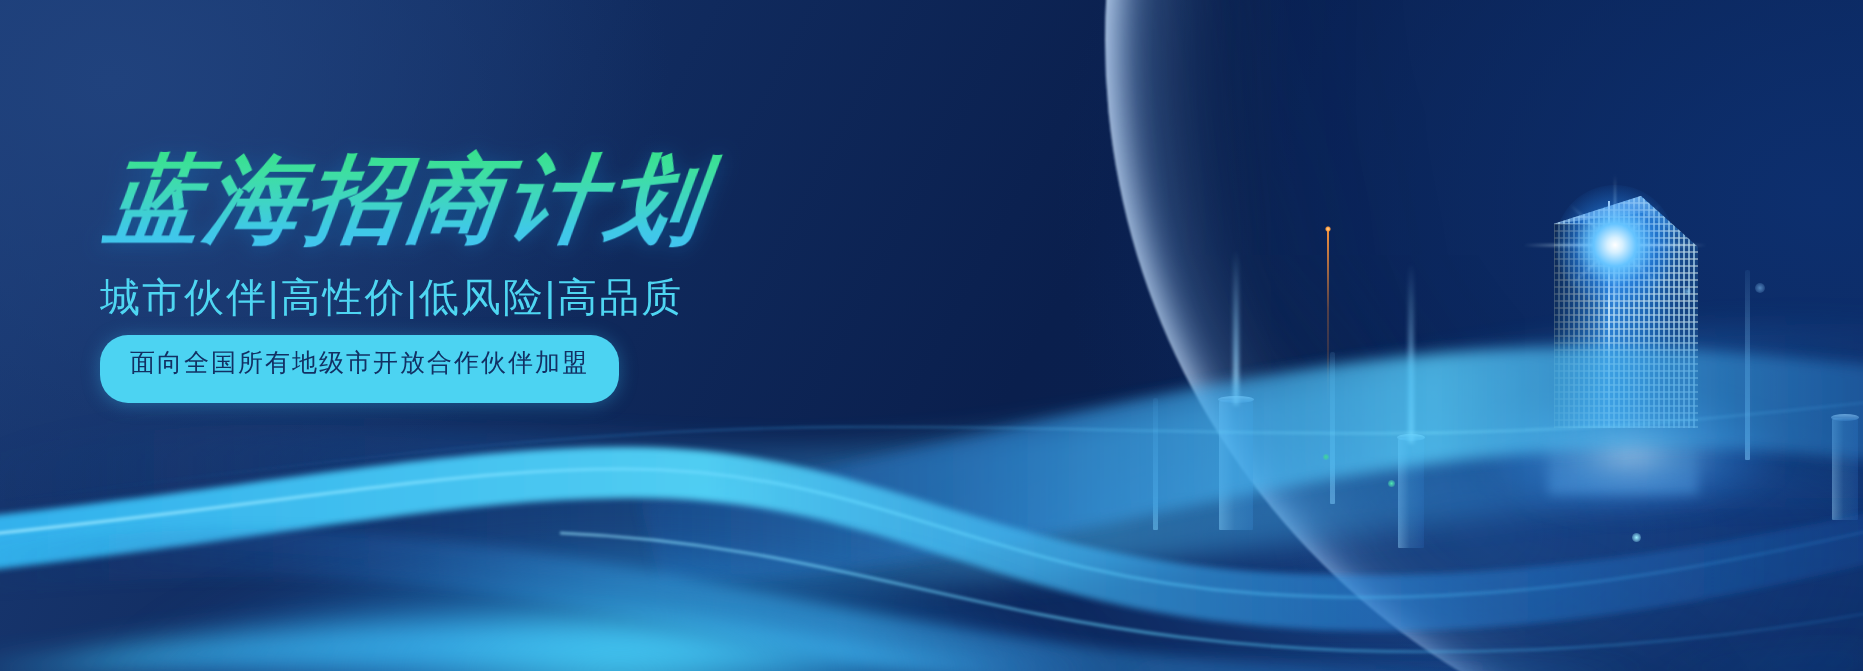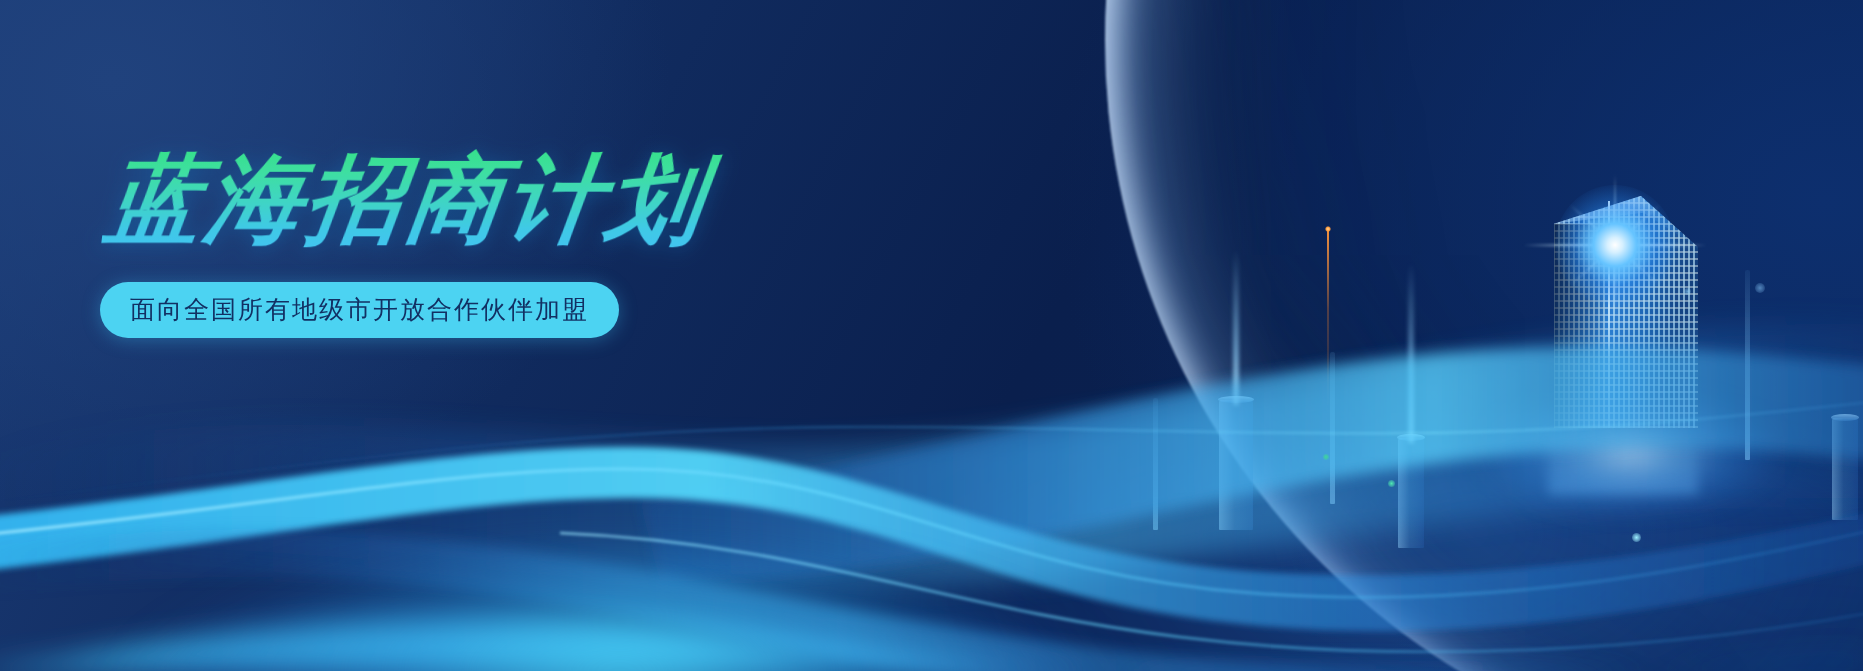--- a/index.html
+++ b/index.html
@@ -263,26 +263,26 @@
   .subtitle {
     margin-top: 16px;
     font-size: 40px;
     font-weight: 400;
     letter-spacing: 2px;
     color: #4ed6f2;
     white-space: nowrap;
   }
   .badge {
     display: inline-block;
-    margin-top: 28px;
+    margin-top: 10px;
     background: #4cd3f2;
     color: #123063;
     font-size: 25px;
     letter-spacing: 2px;
-    padding: 11px 30px 12px 30px;
+    padding: 11px 30px 24px 30px;
     border-radius: 28px;
     white-space: nowrap;
     box-shadow: 0 2px 18px rgba(60,190,240,0.35);
   }
 </style>
 </head>
 <body>
 
 <div id="banner">
 
@@ -416,20 +416,21 @@
               background:radial-gradient(circle,#9ef0ff,rgba(80,200,255,0));"></div>
   <div class="dot" style="left:1755px; top:283px; width:10px; height:10px;
               background:radial-gradient(circle,rgba(140,205,255,0.55),rgba(80,170,240,0));"></div>
   <div class="dot" style="left:1684px; top:288px; width:7px; height:7px;
               background:radial-gradient(circle,rgba(150,215,255,0.6),rgba(80,170,240,0));"></div>
 
   <div class="content">
 
     <h1 class="title">蓝海招商计划</h1>
 
+    <div class="subtitle">城市伙伴|高性价|低风险|高品质</div>
 
     <div style="display:block;">
       <span class="badge">面向全国所有地级市开放合作伙伴加盟</span>
     </div>
 
   </div>
 
 </div>
 
 </body></html>

